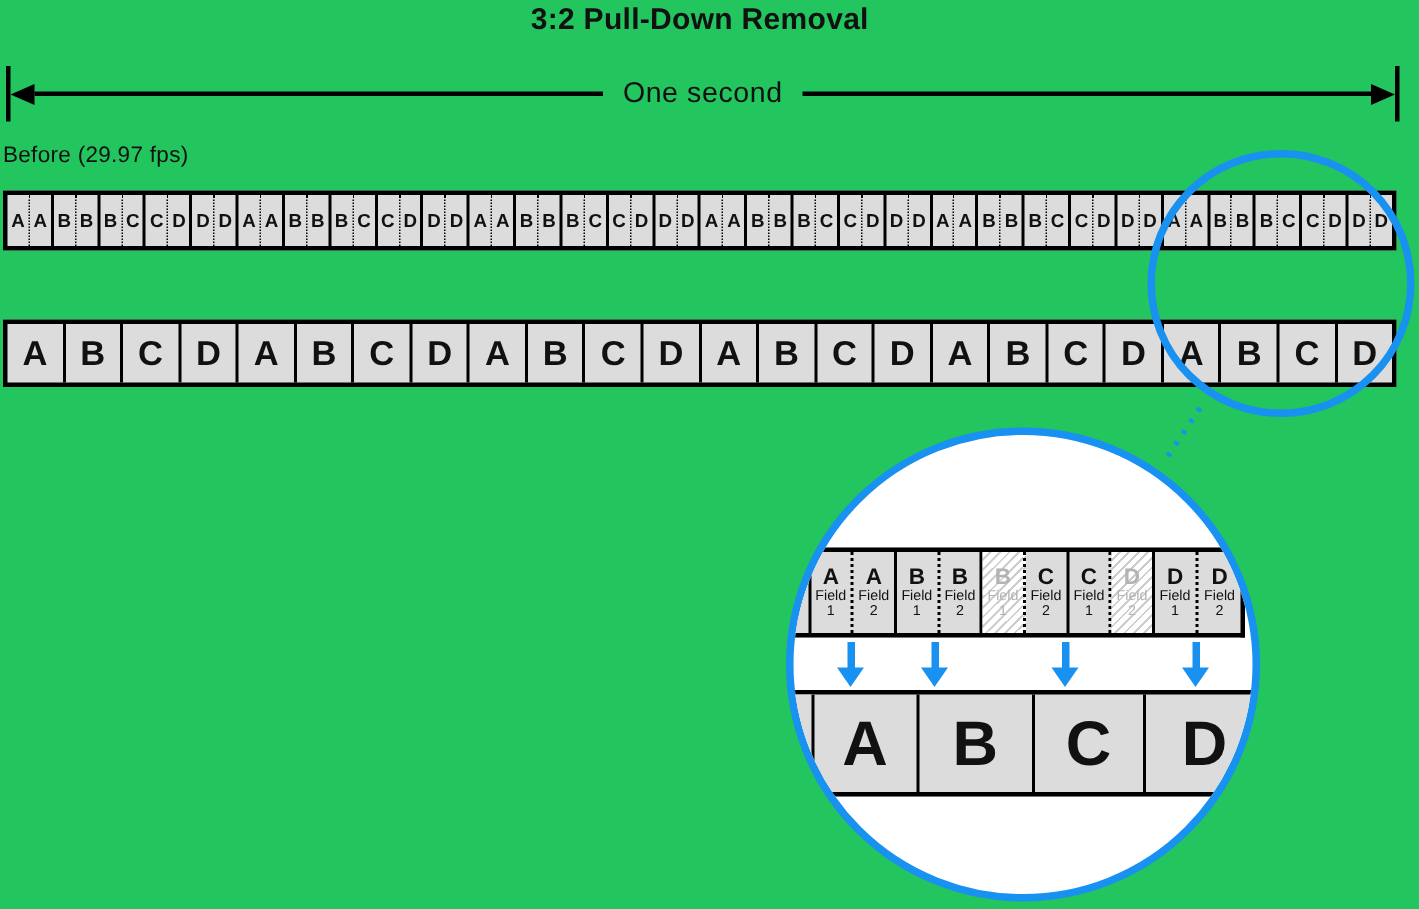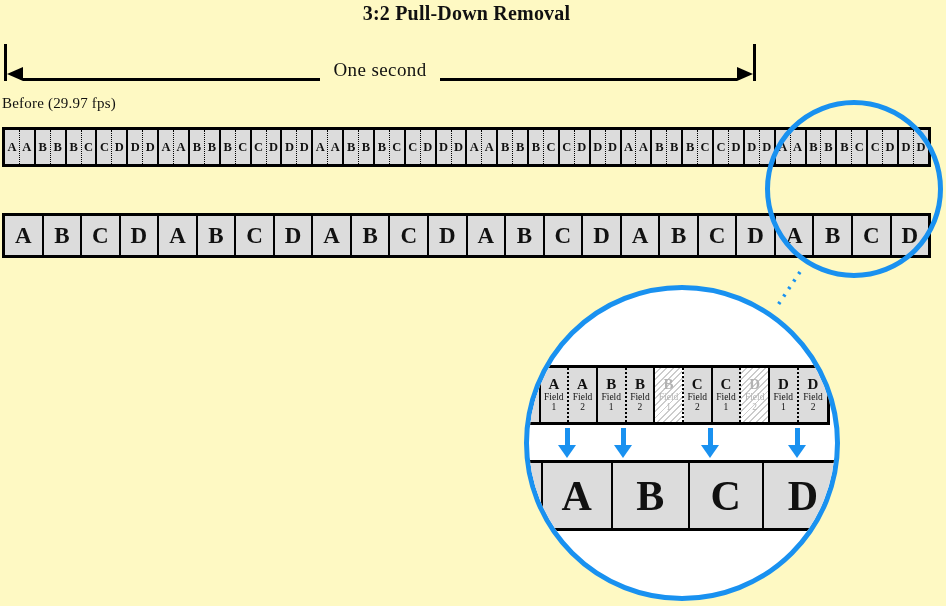--- a/index.html
+++ b/index.html
@@ -4,32 +4,32 @@
 <style>
   :root{
     --accent:#1991F0;
     --cellfill:#DCDCDC;
     --border:#000000;
     --distext:#B3B3B3;
     --hatch:#CCCCCC;
   }
   html,body{margin:0;padding:0;background:#fff;}
   .stage{
-    position:relative;width:946px;height:606px;background:#fef9c3;overflow:hidden;
-    font-family:Liberation Serif, serif;color:#111;
+    position:relative;width:946px;height:606px;background:#22c55e;overflow:hidden;
+    font-family:Liberation Sans, sans-serif;color:#111;
   }
   
   .title{
     position:absolute;left:2px;top:2px;width:929px;text-align:center;
     font-size:20px;font-weight:bold;letter-spacing:.2px;
   }
   
   .timeline{
-    position:absolute;left:4px;top:44px;width:752px;height:37px;
-    display:flex;align-items:flex-end;
+    position:absolute;left:4px;top:44px;width:929px;height:37px;
+    display:flex;align-items:center;
   }
   .endbar{width:3px;height:37px;background:var(--border);flex:0 0 auto;}
   .ah{width:0;height:0;flex:0 0 auto;}
   .ah.left{border-top:7px solid transparent;border-bottom:7px solid transparent;border-right:16px solid var(--border);}
   .ah.right{border-top:7px solid transparent;border-bottom:7px solid transparent;border-left:16px solid var(--border);}
   .tline{flex:1 1 auto;height:3px;background:var(--border);}
   .tlabel{flex:0 0 auto;margin:0 13px;font-size:19px;letter-spacing:.4px;}
   
   .rowlabel{position:absolute;left:2px;font-size:15px;letter-spacing:.2px;text-align:center;}
   #before-label{top:95px;}

